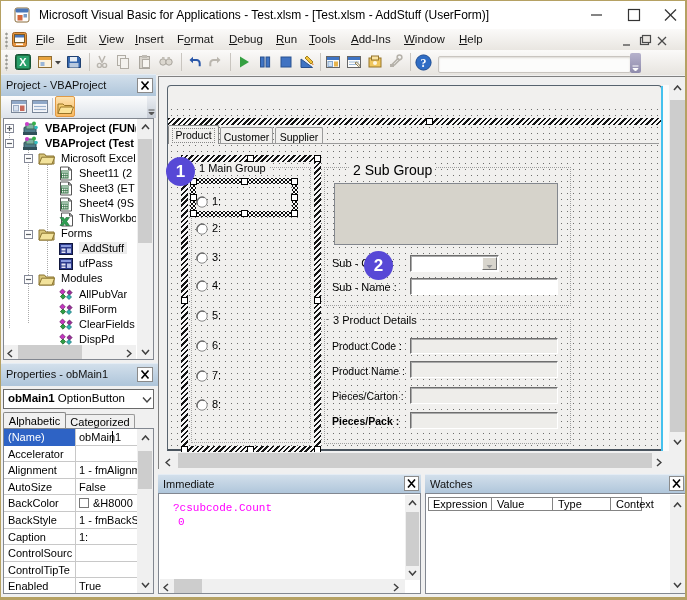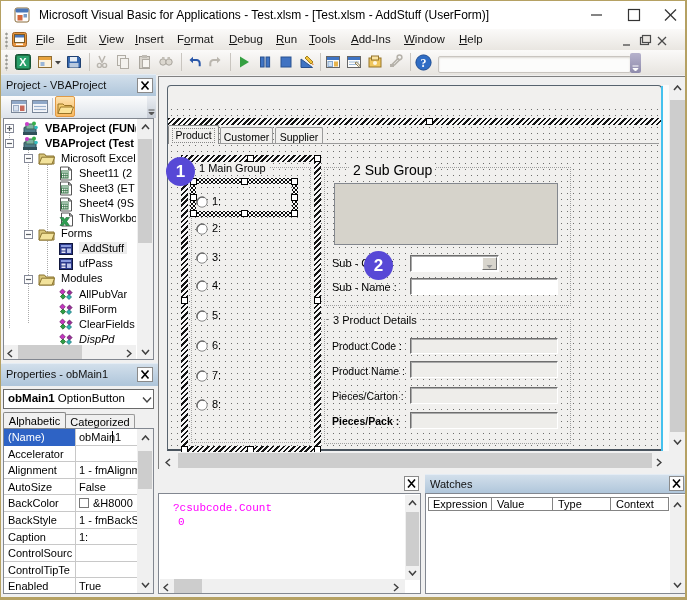--- a/index.html
+++ b/index.html
@@ -357,21 +357,21 @@
 <path d="M5 7 l2.6 2.6 -2.6 2.6 -2.6 -2.6 z" fill="#2f9e42" stroke="#145c22" stroke-width="0.7"></path>
 <path d="M11 7.5 l2.5 2.5 -2.5 2.5 -2.5 -2.5 z" fill="#2fb3b3" stroke="#0f6666" stroke-width="0.7"></path>
 </svg>
 <div class="trow" style="left:75px;top:198.6px;">ClearFields</div>
 <svg class="abs" style="left:54;top:213.2" width="17" height="14">
 <path d="M4.5 2 l2.8 2.8 -2.8 2.8 -2.8 -2.8 z" fill="#c436c0" stroke="#6b1a68" stroke-width="0.7"></path>
 <path d="M11.5 3 l2.6 2.6 -2.6 2.6 -2.6 -2.6 z" fill="#9c2f9a" stroke="#58105a" stroke-width="0.7"></path>
 <path d="M5 7 l2.6 2.6 -2.6 2.6 -2.6 -2.6 z" fill="#2f9e42" stroke="#145c22" stroke-width="0.7"></path>
 <path d="M11 7.5 l2.5 2.5 -2.5 2.5 -2.5 -2.5 z" fill="#2fb3b3" stroke="#0f6666" stroke-width="0.7"></path>
 </svg>
-<div class="trow" style="left:75px;top:213.7px;font-style:italic;">DispPd</div>
+<div class="trow" style="left:75px;top:213.7px;">DispPd</div>
 </div>
 
   <div class="abs sb" style="left:136px;top:118px;width:16px;height:240px;">
     <svg class="abs" style="left:4px;top:5px" width="9" height="6">
         <path d="M1 5 L4.5 1 L8 5" stroke="#3f3f3f" stroke-width="1.5" fill="none"></path>
       </svg>
     <svg class="abs" style="left:4px;top:230px" width="9" height="6">
         <path d="M1 1 L4.5 5 L8 1" stroke="#3f3f3f" stroke-width="1.5" fill="none"></path>
       </svg>
     <div class="sbthumb abs" style="left:1px;top:20px;width:14px;height:104px"></div>
@@ -585,20 +585,23 @@
       <svg class="abs" style="left:6px;top:6px" width="6" height="9">
           <path d="M5 1 L1 4.5 L5 8" stroke="#3f3f3f" stroke-width="1.5" fill="none"></path>
         </svg>
       <div class="sbthumb abs" style="left:19px;top:1px;width:474px;height:15px"></div>
       <svg class="abs" style="left:497px;top:6px" width="6" height="9">
           <path d="M1 1 L5 4.5 L1 8" stroke="#3f3f3f" stroke-width="1.5" fill="none"></path>
         </svg>
     </div>
 
     <div class="abs" style="left:0px;top:398px;width:263px;height:122px;">
+      <div class="abs phead" style="left:0;top:0;width:263px;height:19px;">
+          <div class="ptxt" style="top:3px">Immediate</div>
+        </div>
       <div class="abs xbtn" style="left:246px;top:2px;width:15px;height:15px;">
         <svg width="13" height="13">
             <path d="M3 2.5 L10 10.5 M10 2.5 L3 10.5" stroke="#000" stroke-width="1.6"></path>
           </svg>
       </div>
       <div class="abs" style="left:0;top:19px;width:263px;height:101px;background:#fff;border:1px solid #828790;box-sizing:border-box;">
         <div class="abs" style="left:14px;top:8px;font-family:'Liberation Mono',monospace;font-size:11px;color:#ff00ff;">?csubcode.Count</div>
         <div class="abs" style="left:19px;top:22px;font-family:'Liberation Mono',monospace;font-size:11px;color:#ff00ff;">0</div>
         <div class="abs sb" style="left:246px;top:1px;width:15px;height:85px;">
           <div class="sbthumb abs" style="left:1px;top:17px;width:13px;height:54px"></div>
@@ -624,21 +627,21 @@
     <div class="abs" style="left:267px;top:398px;width:262px;height:122px;">
       <div class="abs phead" style="left:0;top:0;width:262px;height:19px;">
           <div class="ptxt" style="top:3px">Watches</div>
         </div>
       <div class="abs xbtn" style="left:244px;top:2px;width:15px;height:15px;">
         <svg width="13" height="13">
             <path d="M3 2.5 L10 10.5 M10 2.5 L3 10.5" stroke="#000" stroke-width="1.6"></path>
           </svg>
       </div>
       <div class="abs" style="left:0;top:19px;width:262px;height:101px;background:#fff;border:1px solid #828790;box-sizing:border-box;">
-        <div class="abs" style="left:2px;top:3px;width:241px;height:14px;border:1px solid #848484;box-sizing:border-box;font-size:11px;">
+        <div class="abs" style="left:2px;top:3px;width:214px;height:14px;border:1px solid #848484;box-sizing:border-box;font-size:11px;">
           <div class="abs" style="left:4px;top:0px;">Expression</div>
           <div class="abs" style="left:62px;top:-1px;width:1px;height:13px;background:#848484"></div>
           <div class="abs" style="left:68px;top:0px;">Value</div>
           <div class="abs" style="left:123px;top:-1px;width:1px;height:13px;background:#848484"></div>
           <div class="abs" style="left:129px;top:0px;">Type</div>
           <div class="abs" style="left:181px;top:-1px;width:1px;height:13px;background:#848484"></div>
           <div class="abs" style="left:187px;top:0px;">Context</div>
         </div>
         <div class="abs sb" style="left:244px;top:1px;width:15px;height:98px;">
           <svg class="abs" style="left:3px;top:7px" width="9" height="6">

